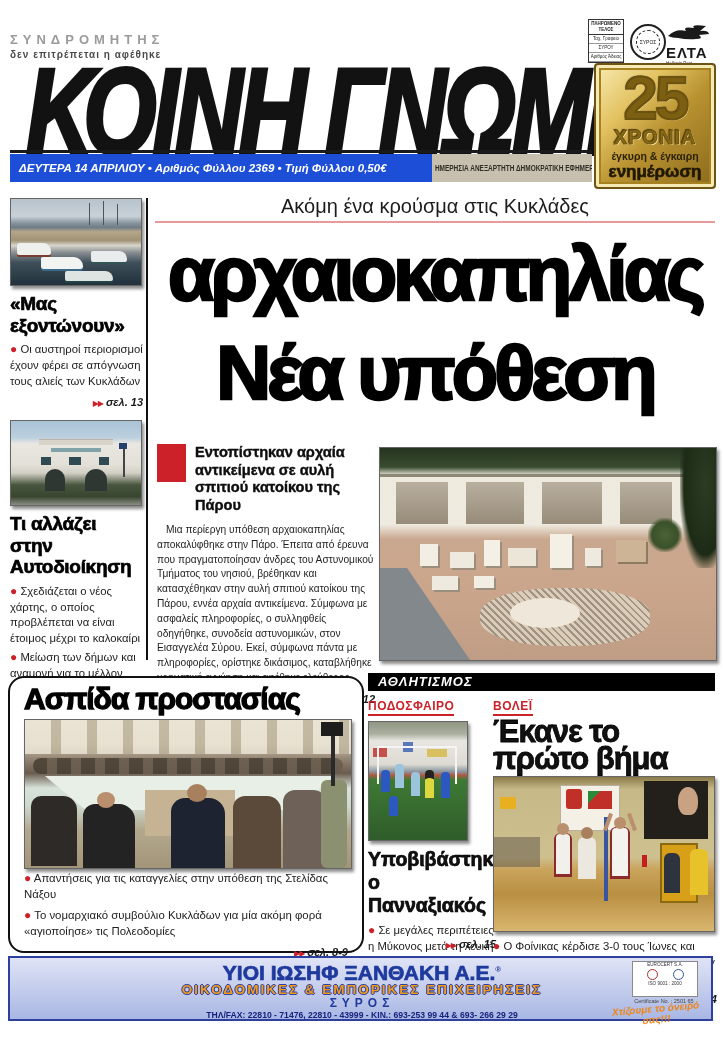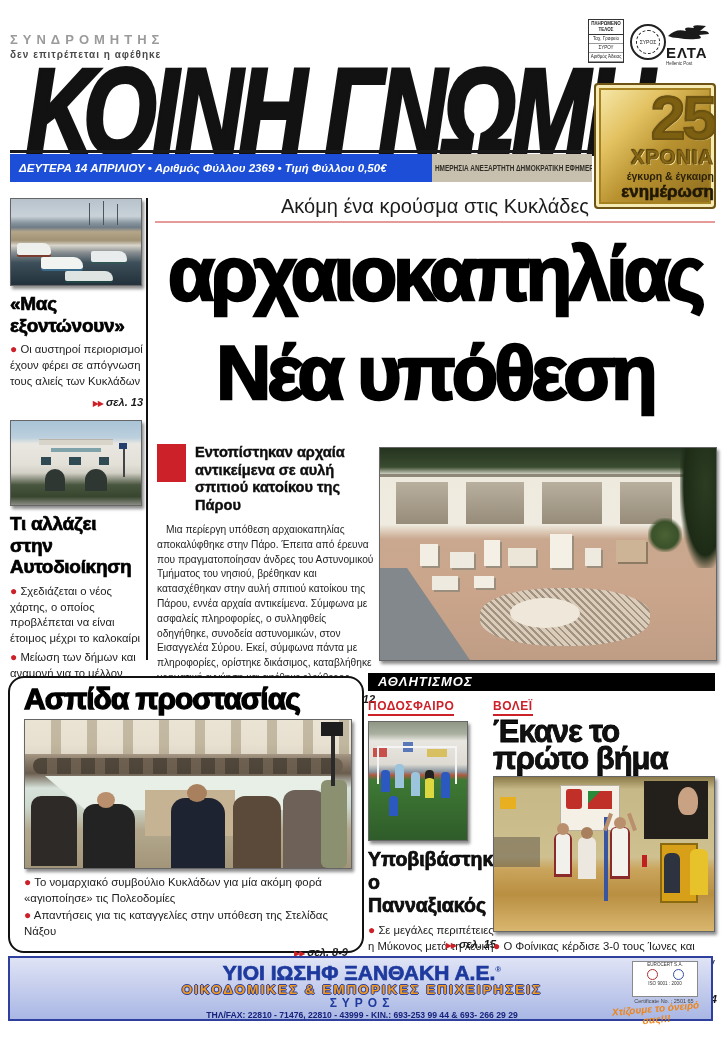--- a/index.html
+++ b/index.html
@@ -18,21 +18,21 @@
   .stampbox .rw{border-bottom:1px solid #999;padding:1px 0;}
   .stampcircle{left:630px;top:24px;width:32px;height:32px;border:2px solid #222;border-radius:50%;}
   .stampcircle .inner{position:absolute;left:4px;top:4px;right:4px;bottom:4px;border:1px dashed #222;
             border-radius:50%;font-size:5px;display:flex;align-items:center;justify-content:center;color:#222;}
   .elta{left:666px;top:24px;width:52px;text-align:left;}
   .elta .nm{font-size:15px;font-weight:bold;color:#1a1a1a;letter-spacing:1px;}
   .elta .sb{font-size:4.5px;color:#333;}
   .badge{left:594px;top:63px;width:118px;height:122px;border:2px solid #6e5414;border-radius:4px;
          background:linear-gradient(135deg,#f8ecb2 0%,#e3c262 30%,#b9923０ 55%,#8a6a1c 100%);
          background:linear-gradient(135deg,#f8ecb2 0%,#e3c262 30%,#b99230 55%,#8a6a1c 100%);
-         box-shadow:inset 0 0 0 3px #f6eab4, inset 0 0 0 5px #a5821f;text-align:right;overflow:hidden;margin-top:20px;}
+         box-shadow:inset 0 0 0 3px #f6eab4, inset 0 0 0 5px #a5821f;text-align:center;overflow:hidden;}
   .badge .n25{font-size:62px;line-height:58px;font-weight:bold;letter-spacing:-3px;color:#7c5f10;
         margin-top:4px;text-shadow:1px 1px 0 #ffe9a0,-1px -1px 1px #40300a;-webkit-text-stroke:2px #6b5210;}
   .badge .xr{font-size:20px;line-height:20px;font-weight:bold;letter-spacing:1px;color:#8a6a16;
         text-shadow:1px 1px 0 #ffe9a0,-1px -1px 1px #40300a;-webkit-text-stroke:1px #6b5210;}
   .badge .l2{font-size:10.5px;line-height:13px;font-weight:bold;color:#2c2208;margin-top:3px;}
   .badge .l3{font-size:17px;line-height:17px;font-weight:bold;color:#201806;-webkit-text-stroke:.6px #201806;}
   .ruletop{left:10px;top:150px;width:582px;height:3px;background:#1a1a1a;}
   .barblue{left:10px;top:154px;width:422px;height:28px;background:#1d4ed8;color:#fff;
            font-size:11.5px;font-weight:bold;font-style:italic;line-height:28px;padding-left:9px;
            box-sizing:border-box;white-space:nowrap;}
@@ -246,22 +246,22 @@
       <div class="sh" style="left:58px;top:84px;width:52px;height:64px;background:#232323;border-radius:12px 16px 0 0;"></div>
       <div class="sh" style="left:72px;top:72px;width:18px;height:16px;background:#b98f6e;border-radius:50%;"></div>
       <div class="sh" style="left:146px;top:78px;width:54px;height:70px;background:#1d2330;border-radius:14px 16px 0 0;"></div>
       <div class="sh" style="left:162px;top:64px;width:20px;height:18px;background:#a8805e;border-radius:50%;"></div>
       <div class="sh" style="left:208px;top:76px;width:48px;height:72px;background:#5b4a3a;border-radius:12px 14px 0 0;"></div>
       <div class="sh" style="left:258px;top:70px;width:44px;height:78px;background:#6e6258;border-radius:12px 14px 0 0;"></div>
       <div class="sh" style="left:296px;top:60px;width:26px;height:88px;background:#8a9070;border-radius:6px;"></div>
       <div class="sh" style="left:306px;top:6px;width:4px;height:60px;background:#2a2a2a;"></div>
       <div class="sh" style="left:296px;top:2px;width:22px;height:14px;background:#1d1d1d;"></div>
     </div>
+    <p class="sbullet" style="margin:2px 0 0 0;"><span class="dot">●</span> <span>Απαντήσεις για τις καταγγελίες στην υπόθεση της Στελίδας Νάξου</span></p>
     <p class="sbullet" style="margin:6px 0 0 0;"><span class="dot">●</span> <span>Το νομαρχιακό συμβούλιο Κυκλάδων για μία ακόμη φορά «αγιοποίησε» τις Πολεοδομίες</span></p>
-    <p class="sbullet" style="margin:2px 0 0 0;"><span class="dot">●</span> <span>Απαντήσεις για τις καταγγελίες στην υπόθεση της Στελίδας Νάξου</span></p>
     <div class="refright">
       <span class="pref"><span class="ar">▶▶</span><span>σελ. 8-9</span></span>
     </div>
   </div>
 
   <div class="abs sportsbar">ΑΘΛΗΤΙΣΜΟΣ</div>
 
   <div class="abs fbcol">
     <div class="seclabel">ΠΟΔΟΣΦΑΙΡΟ</div>
     

